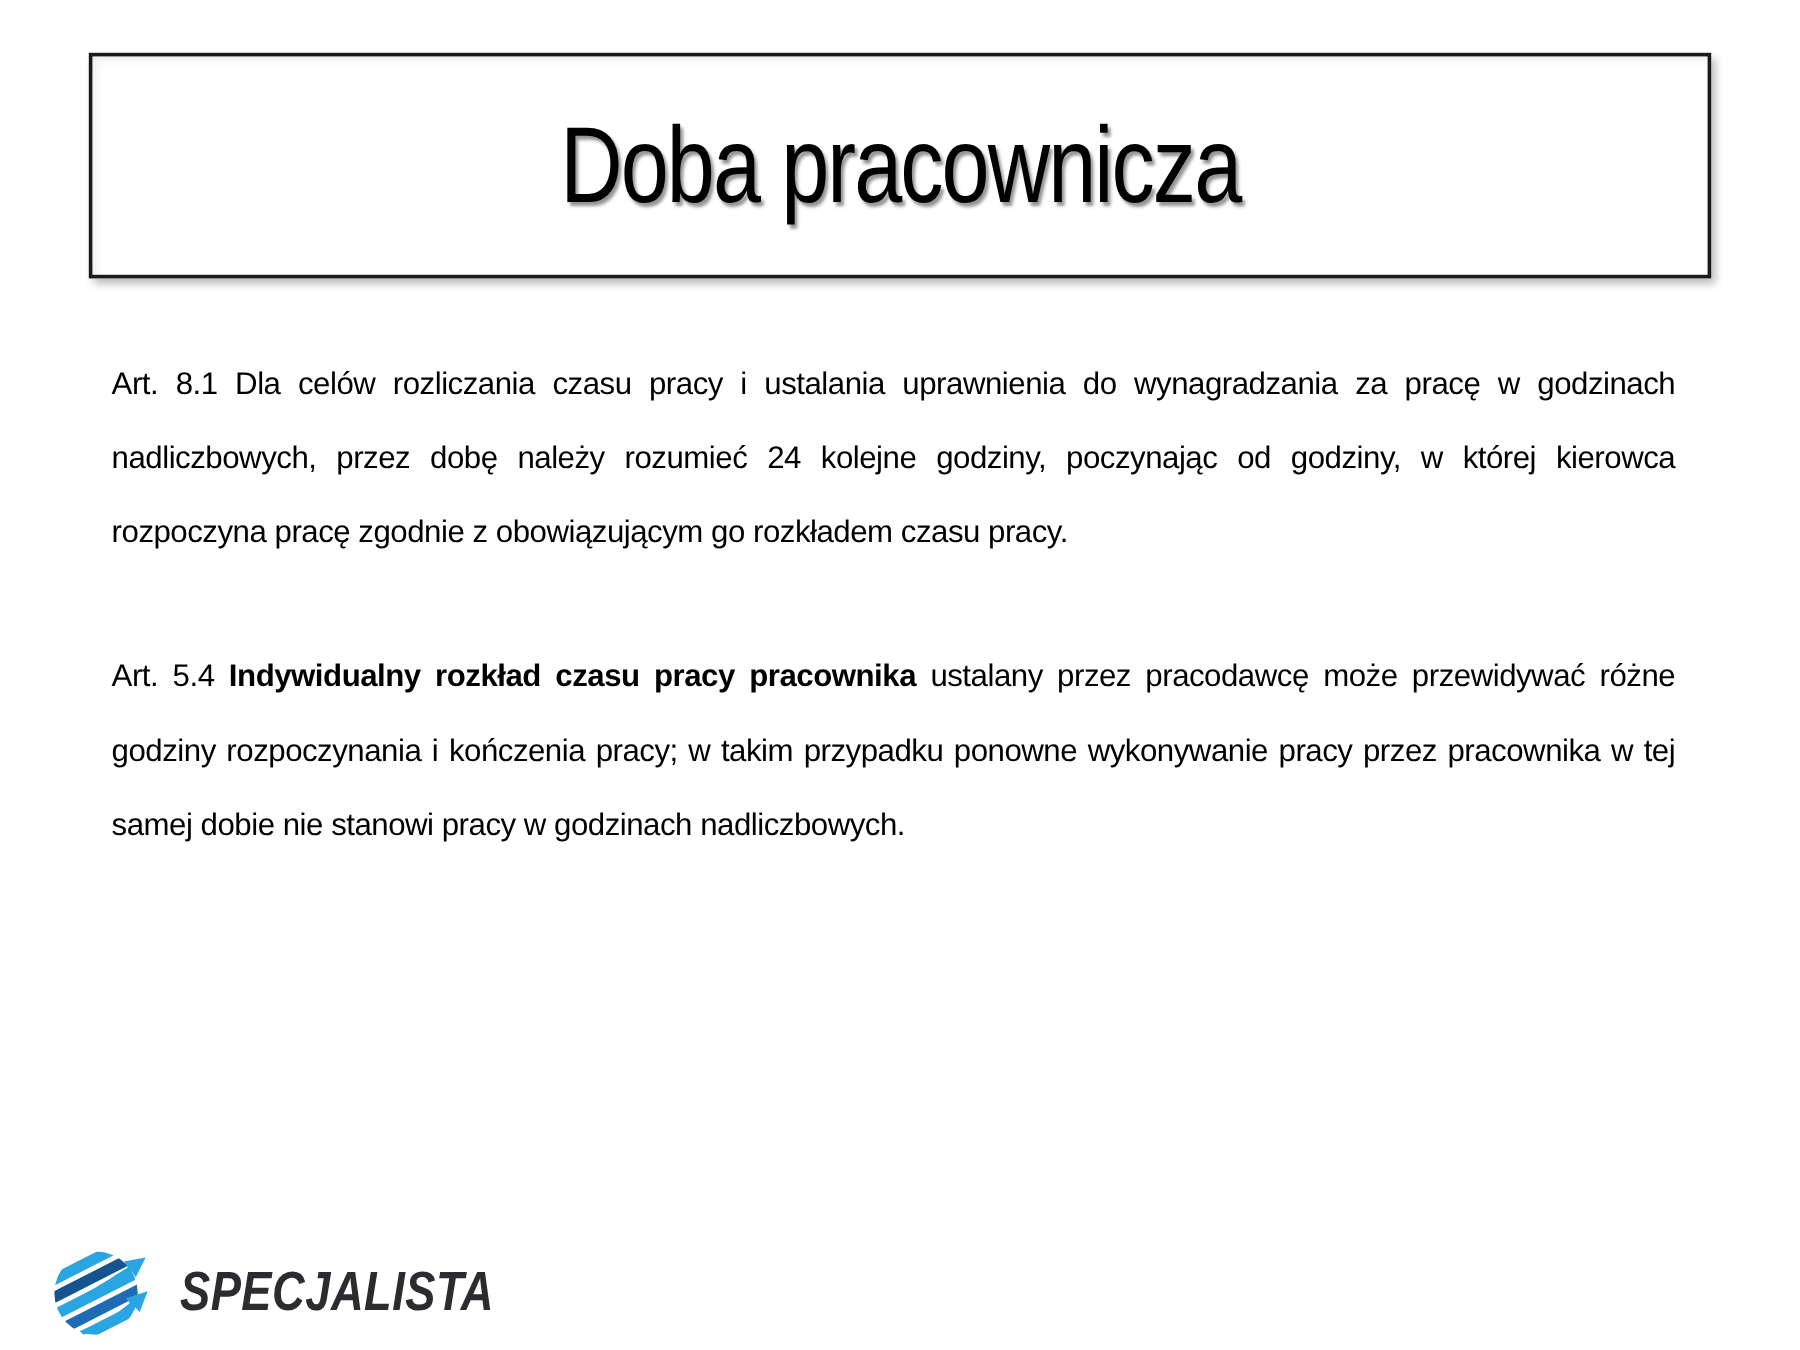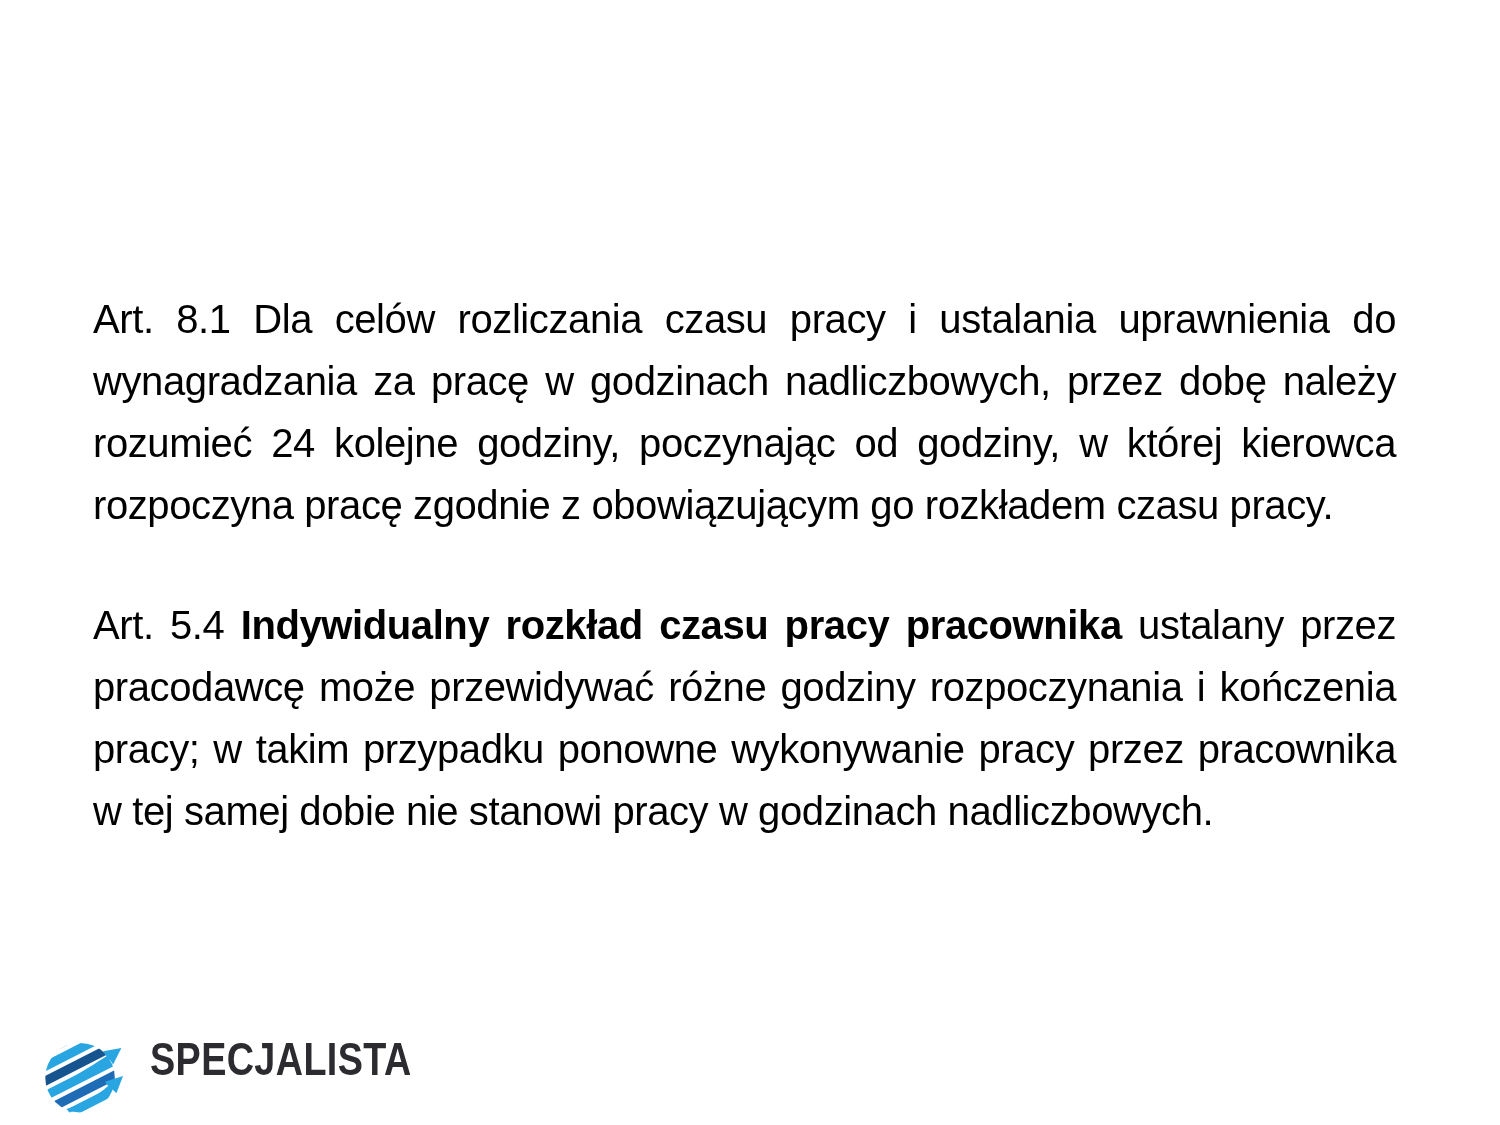--- a/index.html
+++ b/index.html
@@ -47,39 +47,40 @@
 
   
   .body-text {
     position: absolute;
     left: 93px;
     top: 288px;
     width: 1303px;
   }
   .para {
     margin: 0 0 58px 0;
-    font-size: 40px;
+    font-size: 26px;
     line-height: 62px;
     letter-spacing: -0.4px;
     text-align: justify;
     text-align-last: left;
     color: #000000;
   }
   .para .bold {
     font-weight: 700;
   }
 
   
   .logo {
     position: absolute;
     left: 42px;
     top: 1032px;
     display: flex;
-    align-items: flex-start;
+    align-items: center;
     gap: 22px;
+    font-style: italic;
   }
   .logo-icon {
     width: 86px;
     height: 88px;
     flex: 0 0 auto;
   }
   .logo-text {
     font-size: 46px;
     font-weight: 700;
     letter-spacing: 0.5px;
@@ -87,20 +88,23 @@
     transform: scaleX(0.82);
     transform-origin: left center;
     white-space: nowrap;
   }
 </style>
 </head>
 <body>
 
 <div class="slide">
 
+  <div class="title-box">
+    <h1>Doba pracownicza</h1>
+  </div>
 
   <div class="body-text">
     <p class="para">Art. 8.1 Dla celów rozliczania czasu pracy i ustalania uprawnienia do wynagradzania za pracę w godzinach nadliczbowych, przez dobę należy rozumieć 24 kolejne godziny, poczynając od godziny, w której kierowca rozpoczyna pracę zgodnie z obowiązującym go rozkładem czasu pracy.</p>
     <p class="para"><span>Art. 5.4  </span><span class="bold">Indywidualny rozkład czasu pracy pracownika</span><span> ustalany przez pracodawcę może przewidywać różne godziny rozpoczynania i kończenia pracy; w takim przypadku ponowne wykonywanie pracy przez pracownika w tej samej dobie nie stanowi pracy w godzinach nadliczbowych.</span></p>
   </div>
 
   <div class="logo">
     <svg class="logo-icon" viewBox="0 0 104 104" aria-hidden="true">
       <defs>
         <clipPath id="globeClip">

